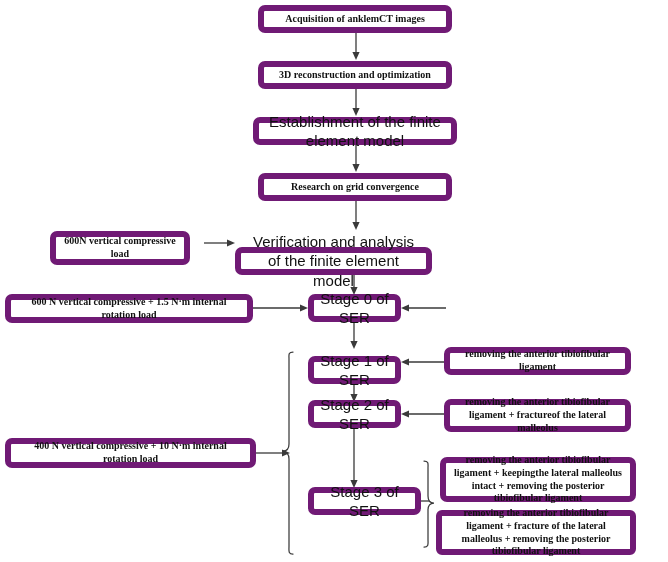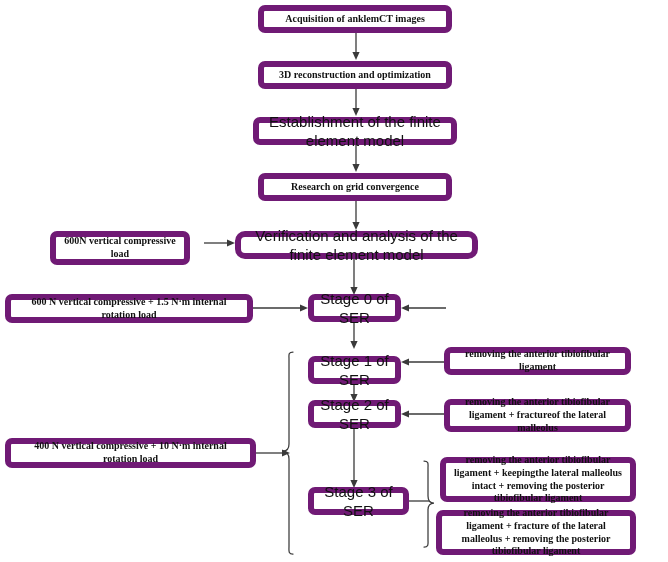--- a/index.html
+++ b/index.html
@@ -172,38 +172,38 @@
   </div>
 
   <div class="box" style="left:258px; top:5px; width:194px; height:28px;">Acquisition of anklemCT images</div>
 
   <div class="box" style="left:258px; top:61px; width:194px; height:28px;">3D reconstruction and optimization</div>
 
   <div class="box sans" style="left:253px; top:117px; width:204px; height:28px;">Establishment of the finite element model</div>
 
   <div class="box" style="left:258px; top:173px; width:194px; height:28px;">Research on grid convergence</div>
 
-  <div class="box sans" style="left:235px; top:231px; width:243px; height:28px;border-radius:10px;">Verification and analysis of the finite element model</div>
+  <div class="box sans" style="left:235px; top:247px; width:197px; height:28px;">Verification and analysis of the finite element model</div>
 
   <div class="box sans" style="left:308px; top:294px; width:93px; height:28px;">Stage 0 of SER</div>
 
   <div class="box sans" style="left:308px; top:356px; width:93px; height:28px;">Stage 1 of SER</div>
 
   <div class="box sans" style="left:308px; top:400px; width:93px; height:28px;">Stage 2 of SER</div>
 
-  <div class="box sans" style="left:308px; top:487px; width:101px; height:28px;">Stage 3 of SER</div>
+  <div class="box sans" style="left:308px; top:487px; width:113px; height:28px;">Stage 3 of SER</div>
 
   <div class="box" style="left:50px; top:231px; width:140px; height:34px;">600N vertical compressive load</div>
 
   <div class="box" style="left:5px; top:294px; width:248px; height:29px;">600 N vertical compressive + 1.5 N·m internal rotation load</div>
 
   <div class="box" style="left:5px; top:438px; width:251px; height:30px;">400 N vertical compressive + 10 N·m internal rotation load</div>
 
 
   <div class="box" style="left:444px; top:347px; width:187px; height:28px;">removing the anterior tibiofibular ligament</div>
 
   <div class="box" style="left:444px; top:399px; width:187px; height:33px;">removing the anterior tibiofibular ligament + fractureof the lateral malleolus</div>
 
   <div class="box" style="left:440px; top:457px; width:196px; height:45px;">removing the anterior tibiofibular ligament + keepingthe lateral malleolus intact + removing the posterior tibiofibular ligament</div>
 
-  <div class="box" style="left:436px; top:510px; width:200px; height:45px;">removing the anterior tibiofibular ligament + fracture of the lateral malleolus + removing the posterior tibiofibular ligament</div>
+  <div class="box" style="left:436px; top:510px; width:200px; height:45px;border-radius:6px;">removing the anterior tibiofibular ligament + fracture of the lateral malleolus + removing the posterior tibiofibular ligament</div>
 
 </div>
 
 </body></html>

